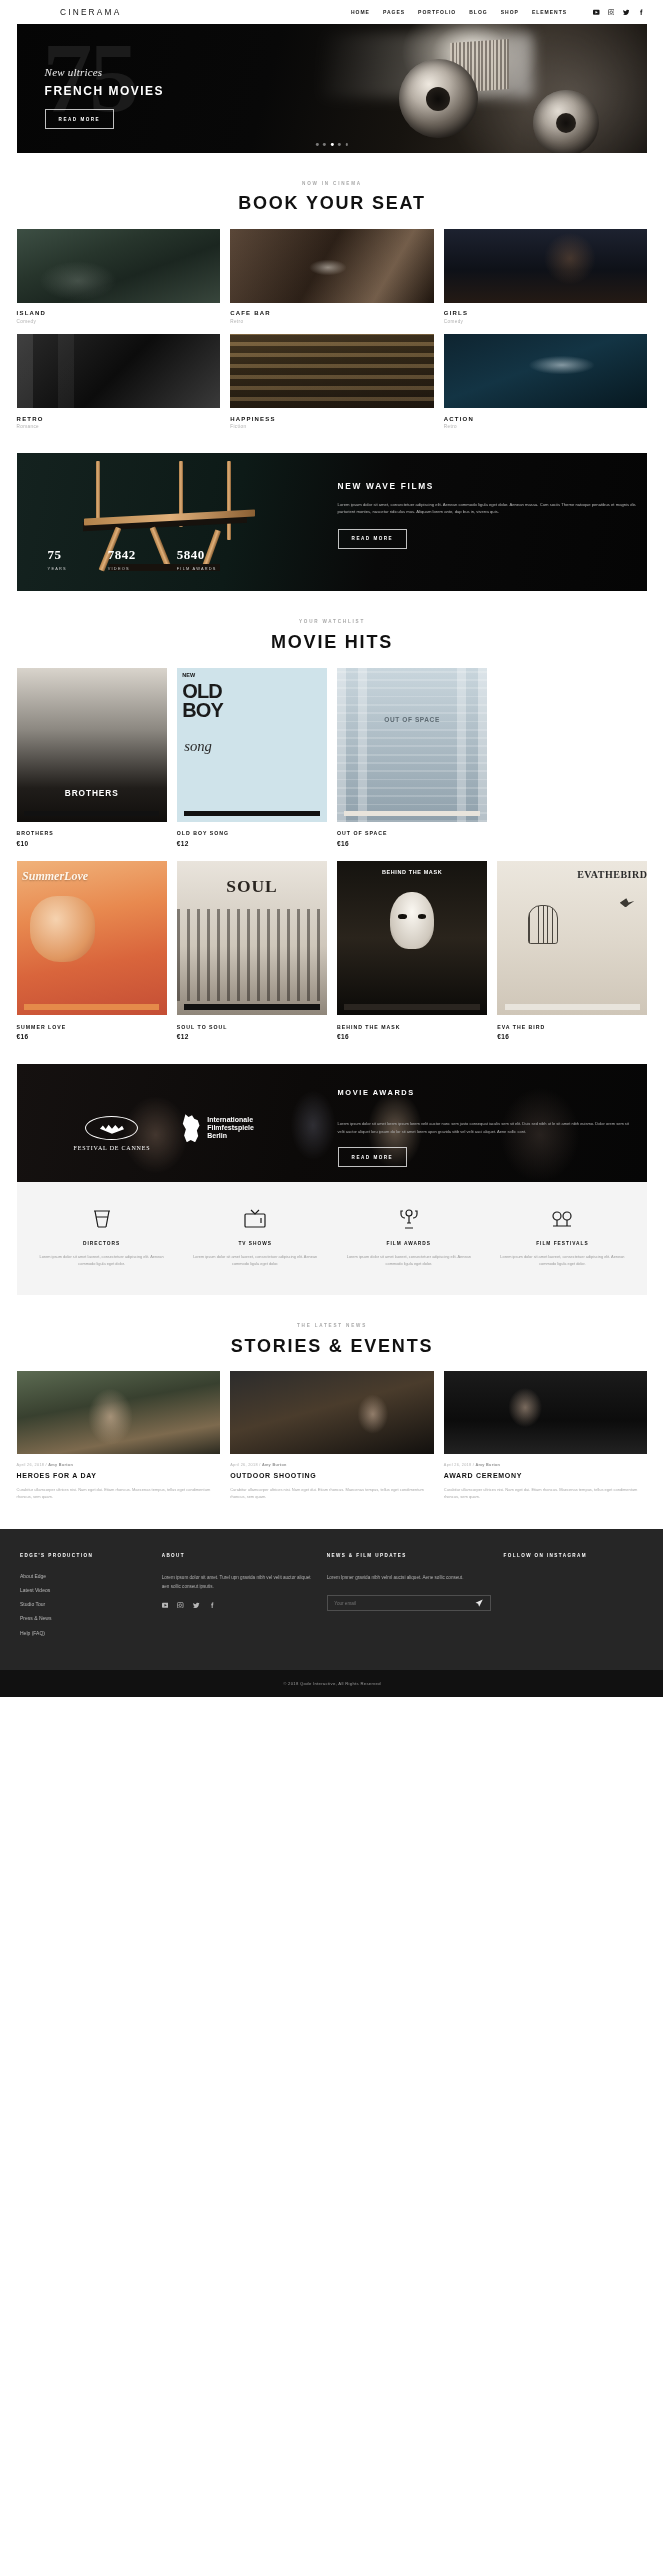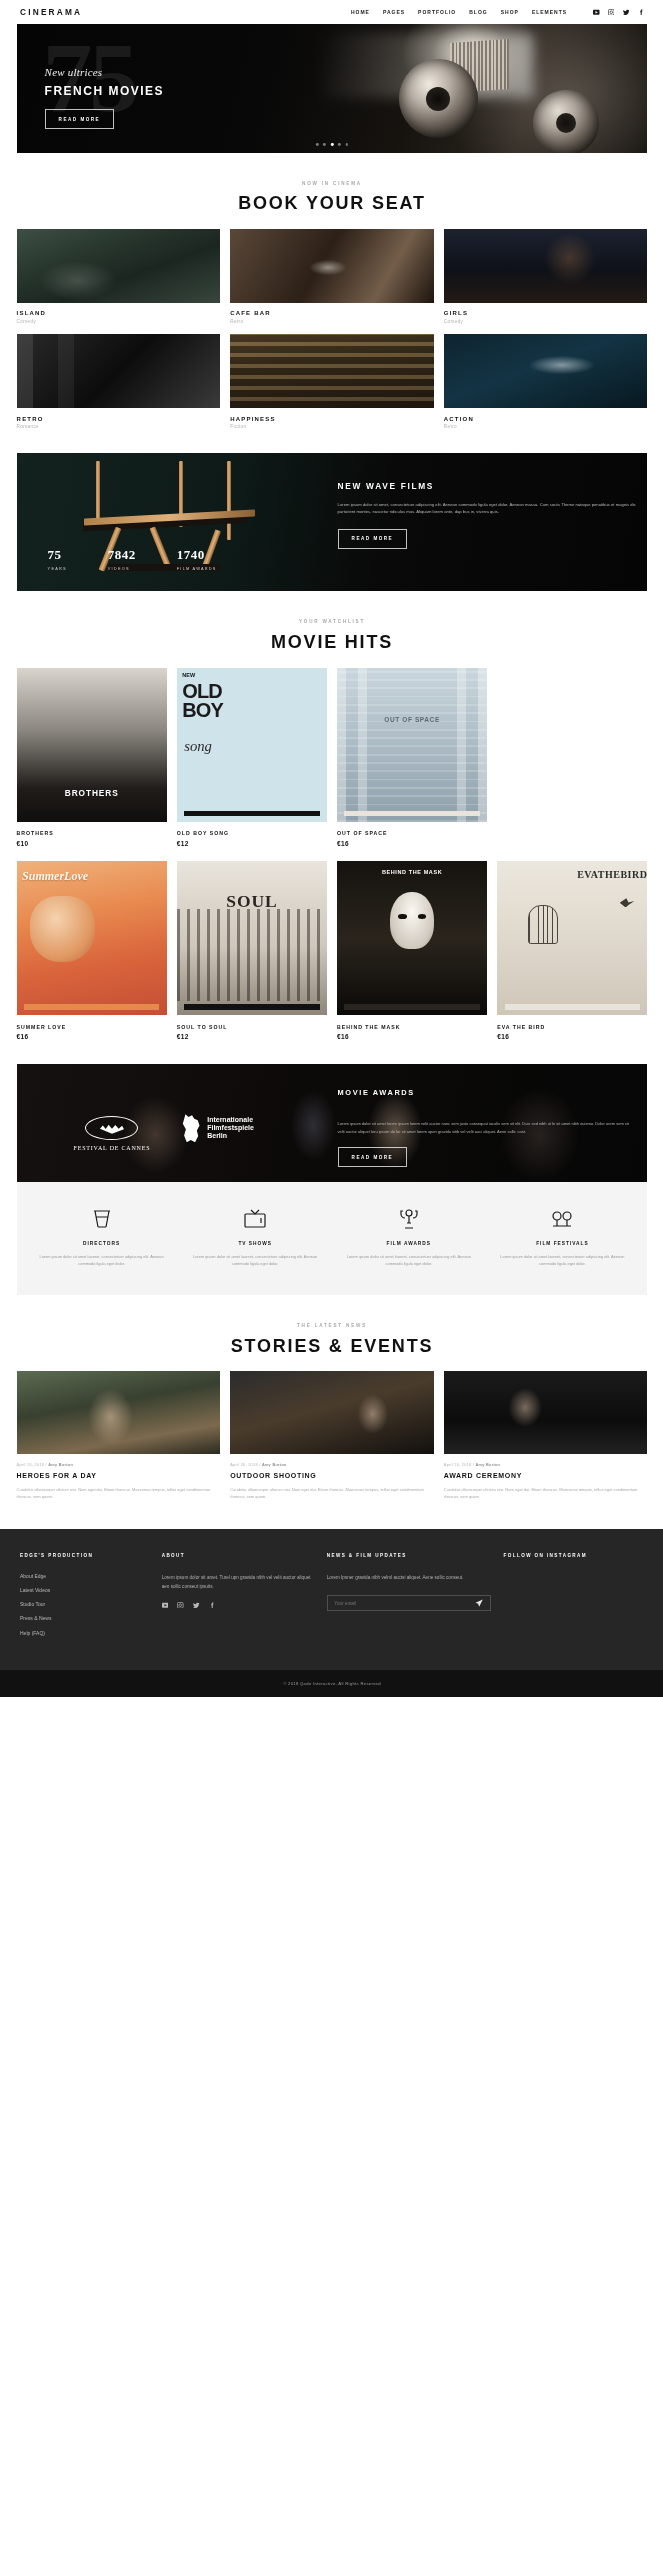--- a/index.html
+++ b/index.html
@@ -5,21 +5,21 @@
   * { box-sizing: border-box; margin:0; padding:0; }
   body {
     width:664px; background:#ffffff;
     font-family:"Liberation Sans", sans-serif;
     color:#1a1a1a; -webkit-font-smoothing:antialiased;
   }
   .wrap { width:664px; margin:0 auto; }
 
   
   .header { height:24px; display:flex; align-items:center; padding:0 20px; background:#fff; }
-  .logo { font-size:8.3px; letter-spacing:2.2px; font-weight:700; color:#141414; }
+  .logo { font-size:8.3px; letter-spacing:2.2px; font-weight:400; color:#141414;margin-left:40px; }
   .nav { margin-left:auto; display:flex; align-items:center; gap:13px; }
   .nav a { font-size:5px; letter-spacing:1px; font-weight:700; color:#1a1a1a; text-decoration:none; }
   .socials { display:flex; align-items:center; gap:8.3px; margin-left:13px; }
   .sicon { width:6.5px; height:6.5px; display:block; fill:#1a1a1a; }
 
   
   .hero {
     position:relative; height:129px; margin:0 16.6px; overflow:hidden;
     background:#050505;
   }
@@ -165,21 +165,21 @@
        linear-gradient(90deg, rgba(255,255,255,.35) 0 6%, transparent 6% 14%, rgba(255,255,255,.3) 14% 20%, transparent 20% 80%, rgba(255,255,255,.3) 80% 86%, transparent 86% 94%, rgba(255,255,255,.35) 94%),
        repeating-linear-gradient(0deg, rgba(255,255,255,.18) 0 1.8px, transparent 1.8px 8.3px); }
 
   .po-summer { background:linear-gradient(170deg,#f0b27a 0%,#e8894f 35%,#d9653c 65%,#c44e35 100%); }
   .po-summer .sm { position:absolute; left:5.5px; top:7.4px;
      font-family:"Liberation Serif", serif; font-style:italic; font-weight:700;
      font-size:12px; color:#fff6ea; text-shadow:0 0.9px 1.8px rgba(0,0,0,.25); }
   .po-summer .face { position:absolute; left:13px; top:35px; width:65px; height:66px; border-radius:42% 42% 46% 46%;
      background:radial-gradient(ellipse at 40% 35%, #f7d9b8, #e09a63 65%, #b8603a 100%); opacity:.92; }
   .po-soul { background:linear-gradient(180deg,#e9e4dc 0%,#cfc7bb 55%,#8f867a 100%); }
-  .po-soul .sl { position:absolute; left:0; right:0; top:30px; text-align:center;
+  .po-soul .sl { position:absolute; left:0; right:0; top:15px; text-align:center;
      font-family:"Liberation Serif", serif; font-weight:700; font-size:17.5px; color:#2a2520; letter-spacing:0.9px; }
   .po-soul .figs { position:absolute; left:0; right:0; top:48px; bottom:14.7px;
      background:repeating-linear-gradient(90deg, rgba(40,35,30,.5) 0 2.8px, transparent 2.8px 10px); }
   .po-mask { background:linear-gradient(180deg,#15130f 0%,#2a241c 50%,#0b0a08 100%); }
   .po-mask .mk { position:absolute; left:0; right:0; top:7.4px; text-align:center;
      font-size:5.5px; font-weight:700; color:#fff; letter-spacing:0.6px; }
   .po-mask .maskf { position:absolute; left:50%; top:31px; transform:translateX(-50%);
      width:44px; height:57px; border-radius:48% 48% 42% 42%;
      background:radial-gradient(ellipse at 50% 35%, #fbf8f2, #cfc8bd 70%, #8d867b 100%); }
   .po-mask .maskf:before, .po-mask .maskf:after {
@@ -368,21 +368,21 @@
     <div class="stats">
       <div>
         <div class="stat-n">75</div>
         <div class="stat-l">YEARS</div>
       </div>
       <div>
         <div class="stat-n">7842</div>
         <div class="stat-l">VIDEOS</div>
       </div>
       <div>
-        <div class="stat-n">1740</div>
+        <div class="stat-n">5840</div>
         <div class="stat-l">FILM AWARDS</div>
       </div>
     </div>
     <div class="banner-right">
       <div class="banner-title">NEW WAVE FILMS</div>
       <div class="banner-copy">Lorem ipsum dolor sit amet, consectetuer adipiscing elit. Aenean commodo ligula eget dolor. Aenean massa. Cum sociis Theme natoque penatibus et magnis dis parturient montes, nascetur ridiculus mus. Aliquam lorem ante, dap bus in, viverra quis.</div>
       <div class="btn-outline">READ MORE</div>
     </div>
   </div>
 

